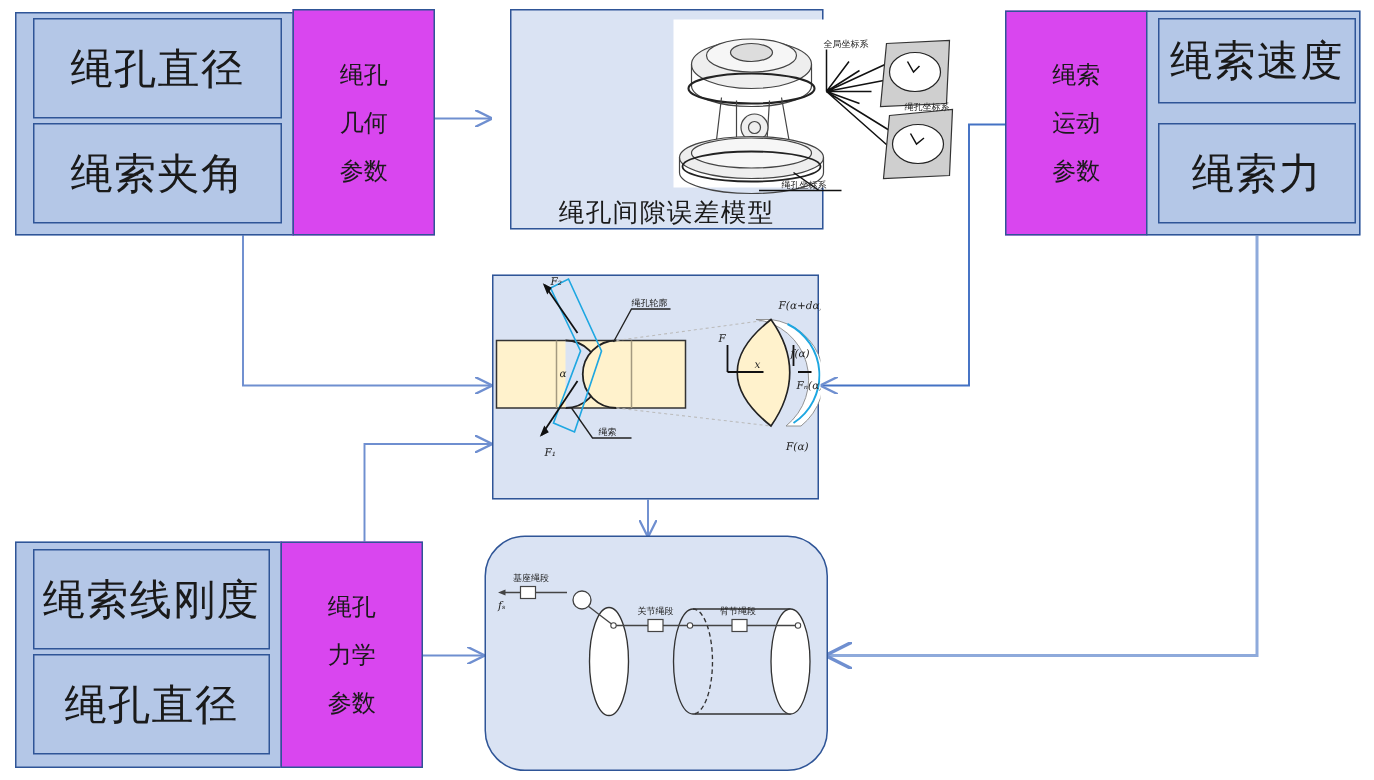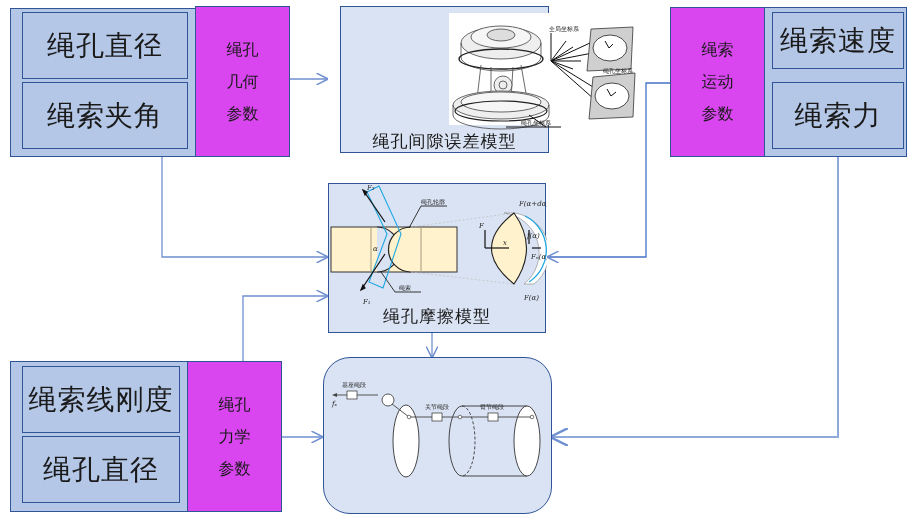--- a/index.html
+++ b/index.html
@@ -162,21 +162,20 @@
       <line x1="203" y1="64" x2="212" y2="64"></line>
       <line x1="200" y1="46" x2="200" y2="60"></line>
     </g>
     <text class="tinyi" x="190" y="22">F(α+dα)</text>
     <text class="tinyi" x="195" y="116">F(α)</text>
     <text class="tinyi" x="198" y="54">f(α)</text>
     <text class="tinyi" x="202" y="75">Fₙ(α)</text>
     <text class="tinyi" x="150" y="44">F</text>
     <text class="tinyi" x="174" y="61">x</text>
   </svg>
-  <div class="caption" style="top:121px;">绳孔摩擦模型</div>
 </div>
 
 <div class="abs model" style="left:323px;top:357px;width:229px;height:157px;border-radius:27px;">
   <svg width="229" height="157" style="position:absolute;left:0;top:0">
 
     <ellipse cx="82" cy="83" rx="13" ry="36" fill="#ffffff" stroke="#333" stroke-width="0.9"></ellipse>
 
     <path d="M138,48 L203,48 M138,118 L203,118" stroke="#333" stroke-width="0.9" fill="none"></path>
     <path d="M138,48 A13,35 0 0 0 138,118" fill="none" stroke="#333" stroke-width="0.9"></path>
     <path d="M138,48 A13,35 0 0 1 138,118" fill="none" stroke="#333" stroke-width="0.9" stroke-dasharray="3,2"></path>

